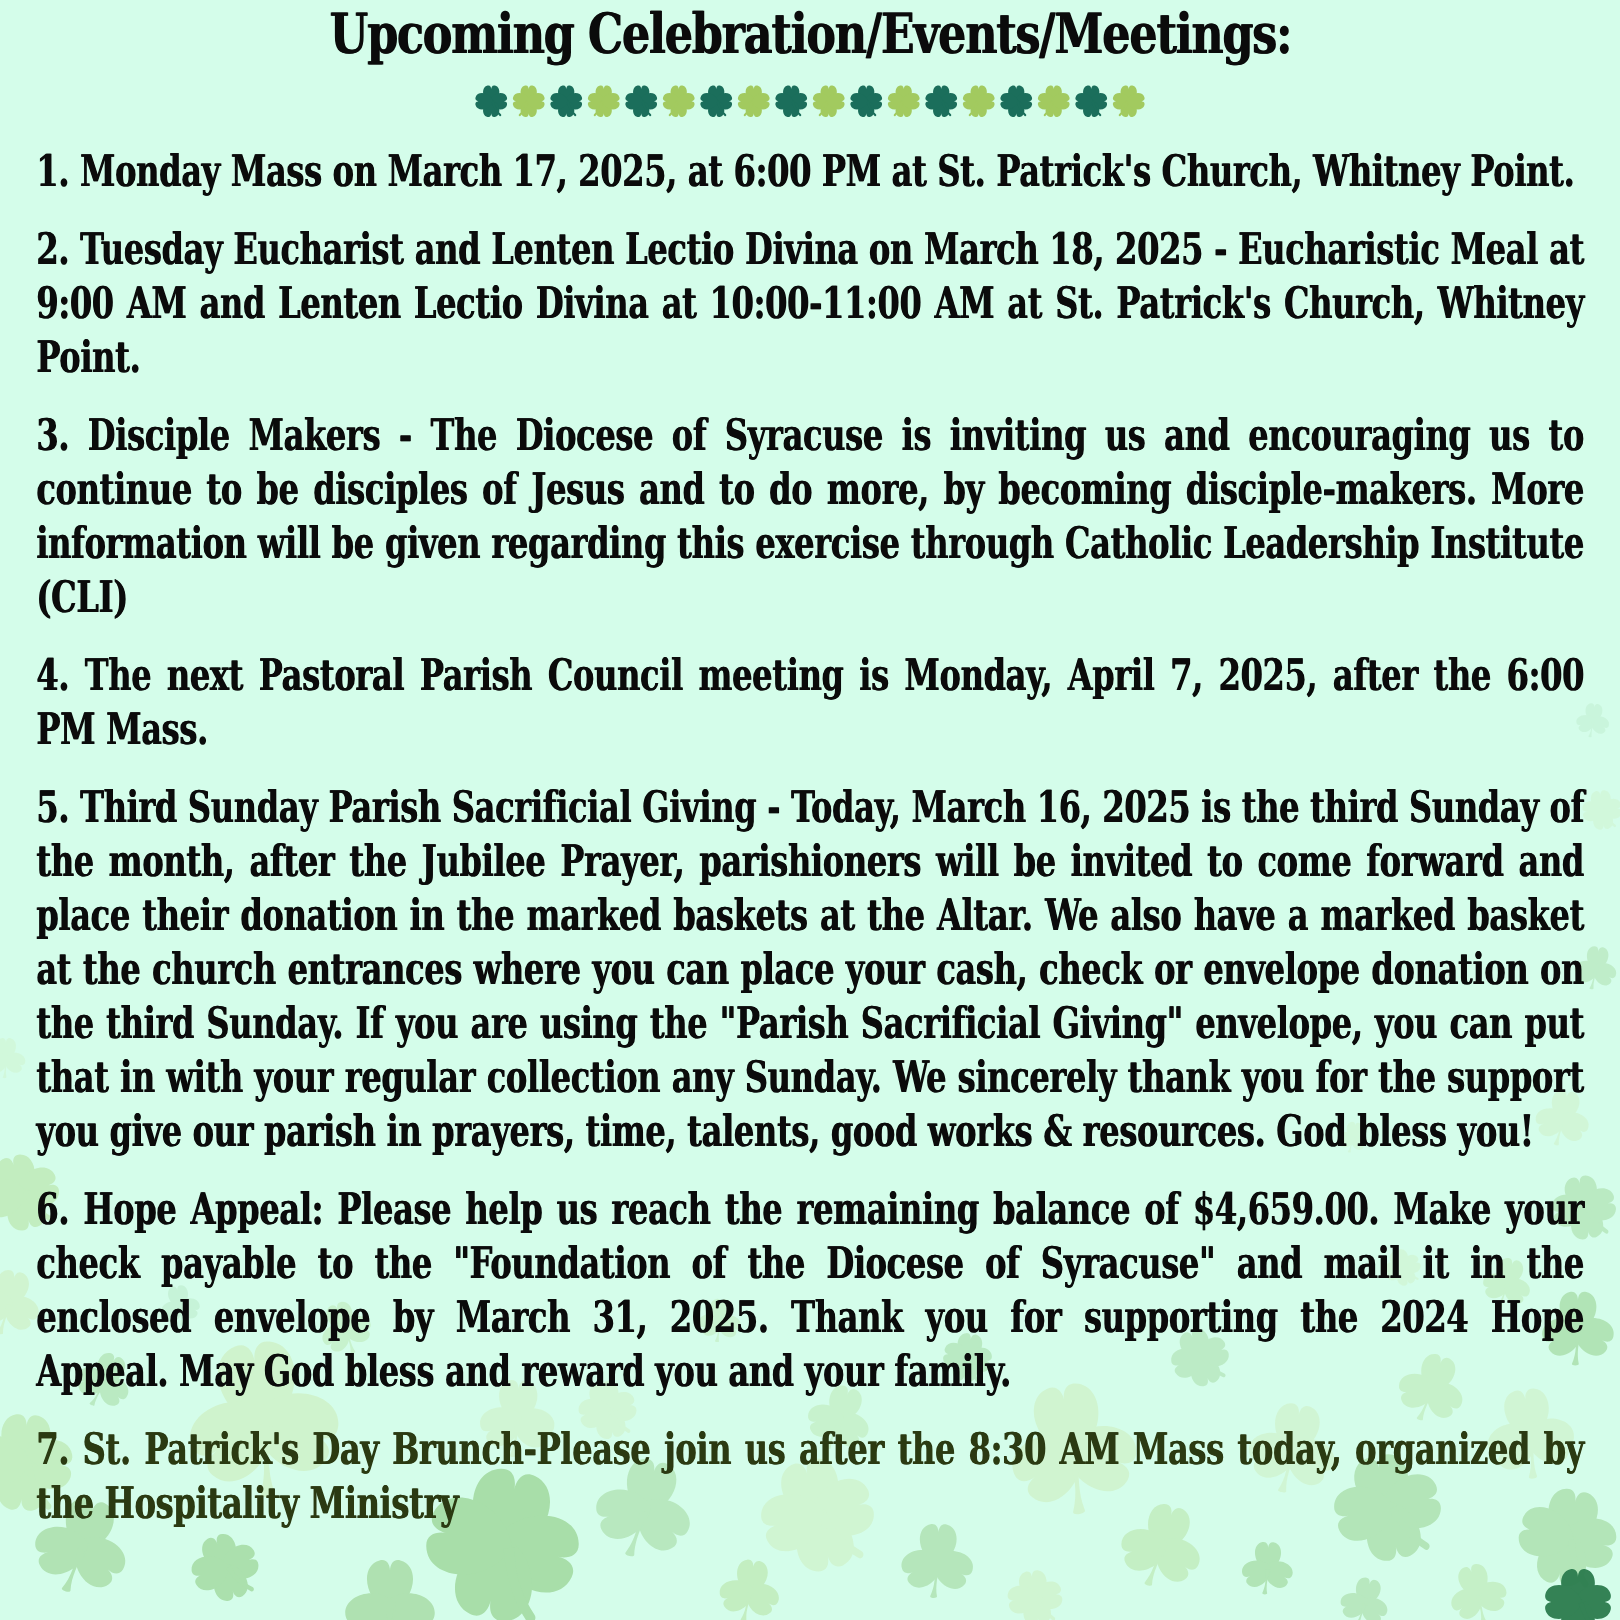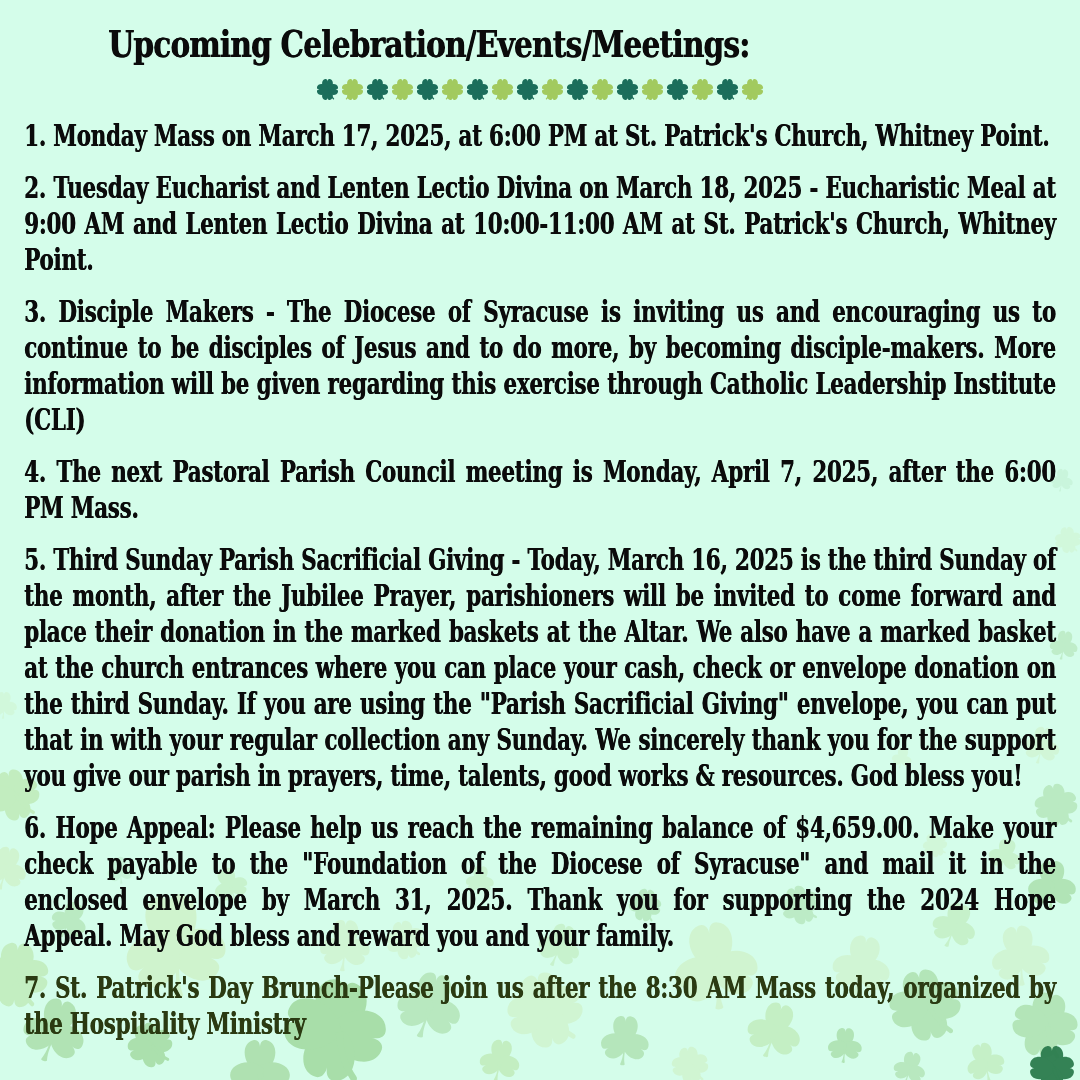--- a/index.html
+++ b/index.html
@@ -3,21 +3,21 @@
 <meta charset="utf-8">
 <style>
   html, body { margin: 0; padding: 0; }
   body {
     width: 1080px; height: 1080px; overflow: hidden;
     background: var(--bg, #d4fdea);
     font-family: "DejaVu Serif", serif;
   }
   .page { position: relative; width: 1080px; height: 1080px; overflow: hidden; }
   .decor-svg { position: absolute; left: 0; top: 0; z-index: 0; pointer-events: none; }
-  .header { position: relative; z-index: 1; padding-top: 22px; text-align: left; }
+  .header { position: relative; z-index: 1; text-align: center; }
   .page-title {
     margin: 0;
     font-size: 37px; font-weight: bold; line-height: 1.2;
     color: var(--text, #0b0b0b);
     letter-spacing: -1px;
     transform: scaleX(0.8); transform-origin: 50% 0;
     text-shadow: 0.8px 0 0 currentColor;
   }
   .divider {
     display: flex; justify-content: center; align-items: center;

